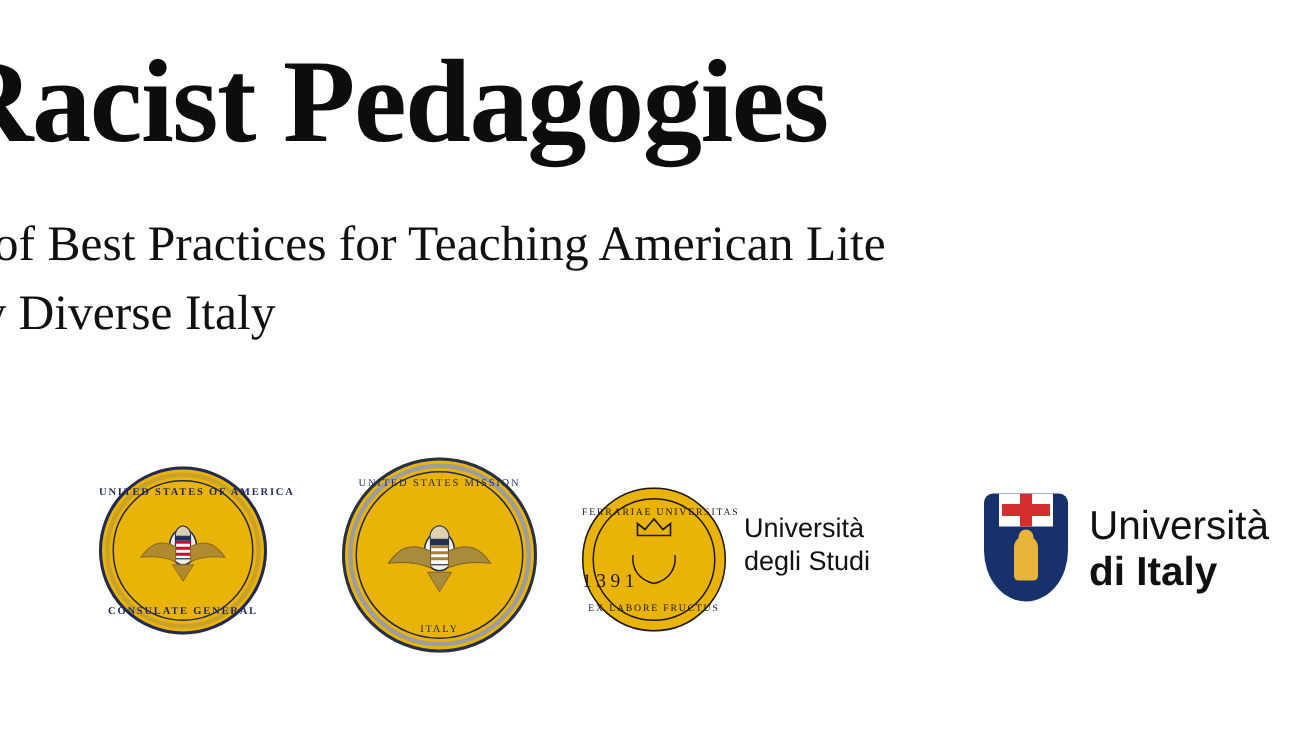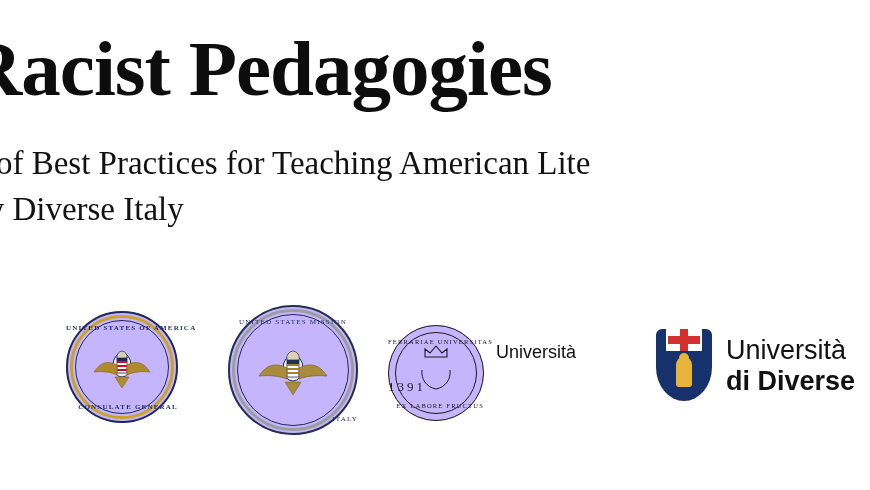--- a/index.html
+++ b/index.html
@@ -81,21 +81,21 @@
     font-size: 13px;
     letter-spacing: 1px;
     color: #1a1a1a;
     white-space: nowrap;
   }
 
   
   .seal {
     position: relative;
     border-radius: 50%;
-    background: #c4b5fd;
+    background: #eab308;
   }
   .seal .ring-outer {
     position: absolute;
     inset: 0;
     border-radius: 50%;
     border: 2px solid #1f2a5a;
     box-sizing: border-box;
   }
   .seal .ring-inner {
     position: absolute;
@@ -117,21 +117,21 @@
     width: 100%;
     text-align: center;
     font-family: "Liberation Serif", serif;
     font-size: 7px;
     letter-spacing: 1.2px;
     color: #1f2a5a;
     text-transform: uppercase;
     white-space: nowrap;
   }
   .seal-text.top { top: 13px; }
-  .seal-text.bottom { bottom: 12px; text-align: right; }
+  .seal-text.bottom { bottom: 12px; }
   .eagle-wrap {
     position: absolute;
     left: 50%;
     top: 50%;
     transform: translate(-50%, -50%);
   }
 
   
   .logo-2 { left: 66px; top: 6px; width: 112px; height: 118px; font-weight: bold; }
   .logo-2 .seal { width: 112px; height: 112px; }
@@ -335,31 +335,32 @@
           </svg>
         </div>
         <div class="year">1391</div>
         <svg style="position:absolute;left:50%;top:40px;transform:translateX(-50%)" width="40" height="26" viewBox="0 0 40 26">
           <path d="M20 24 C10 22 5 14 6 5" fill="none" stroke="#1a1a1a" stroke-width="1"></path>
           <path d="M20 24 C30 22 35 14 34 5" fill="none" stroke="#1a1a1a" stroke-width="1"></path>
         </svg>
       </div>
       <div class="unife-name">
         <div>Università</div>
+        <div>degli Studi</div>
       </div>
     </div>
 
     <div class="logo logo-5">
       <div class="shield">
         <div class="white-box"></div>
         <div class="cross-v"></div>
         <div class="cross-h"></div>
         <div class="fig-head"></div>
         <div class="fig"></div>
       </div>
       <div class="unige-name">
         <div>Università</div>
-        <div class="bold">di Diverse</div>
+        <div class="bold">di Italy</div>
       </div>
     </div>
 
   </div>
 </div>
 
 </body></html>

